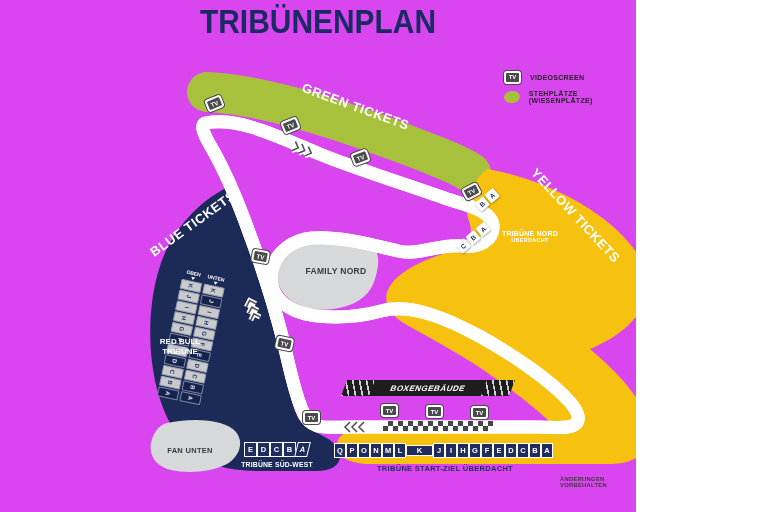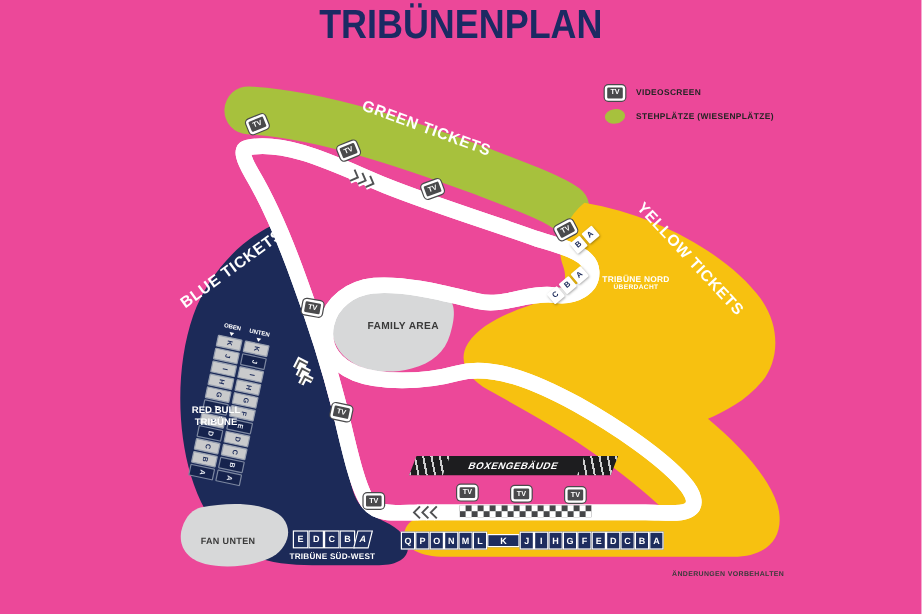--- a/index.html
+++ b/index.html
@@ -1,16 +1,16 @@
 <!DOCTYPE html>
 <html><head>
 <meta charset="utf-8">
 <style>
   html,body{margin:0;padding:0;background:#fff;}
-  .stage{position:relative;width:768px;height:512px;background:#ec4899;overflow:hidden;
+  .stage{position:relative;width:636px;height:512px;background:#d946ef;overflow:hidden;
          font-family:"Liberation Sans", sans-serif; -webkit-font-smoothing:antialiased;}
   .title{position:absolute;top:2px;left:0;right:0;text-align:center;
          font-size:34px;font-weight:bold;color:#1b2a63;transform:scaleX(.88);letter-spacing:0;}
   svg.map{position:absolute;left:0;top:0;}
   
   .tv{position:absolute;width:13px;height:9px;background:#4a4a4c;border:2px solid #fff;
       box-shadow:0 0 0 1px #4a4a4c;border-radius:3px;color:#fff;font-size:6px;font-weight:bold;
       display:flex;align-items:center;justify-content:center;line-height:1;}
   .tv.inline{position:relative;}
   
@@ -139,21 +139,21 @@
     <div class="row">
       <div class="gdot" id="gdot" style="background: rgb(167, 193, 61);"></div>
       <div class="lab">STEHPLÄTZE (WIESENPLÄTZE)</div>
     </div>
   </div>
 
   <div class="zl lbl-green">GREEN TICKETS</div>
   <div class="zl lbl-blue">BLUE TICKETS</div>
   <div class="zl lbl-yellow">YELLOW TICKETS</div>
 
-  <div class="area-lab" style="left:298px;top:266px;width:76px;font-size:8.5px;">FAMILY AREA</div>
+  <div class="area-lab" style="left:298px;top:266px;width:76px;font-size:8.5px;">FAMILY NORD</div>
   <div class="area-lab" style="left:158px;top:446px;width:64px;font-size:7.5px;">FAN UNTEN</div>
 
   <div class="boxen">
     <div class="hx"></div>
     <div class="bt">BOXENGEBÄUDE</div>
     <div class="hx"></div>
   </div>
 
   <div class="checker"></div>
 
@@ -299,20 +299,21 @@
       <div class="szb">I</div>
       <div class="szb">H</div>
       <div class="szb">G</div>
       <div class="szb">F</div>
       <div class="szb">E</div>
       <div class="szb">D</div>
       <div class="szb">C</div>
       <div class="szb">B</div>
       <div class="szb">A</div>
     </div>
+  <div class="sz-label">TRIBÜNE START-ZIEL ÜBERDACHT</div>
 
   <div id="tv-layer">
       <div class="tv" style="left: 206px; top: 97px; transform: rotate(-22deg);">TV</div>
       <div class="tv" style="left: 282px; top: 119px; transform: rotate(-22deg);">TV</div>
       <div class="tv" style="left: 352px; top: 151px; transform: rotate(-20deg);">TV</div>
       <div class="tv" style="left: 463px; top: 185px; transform: rotate(-28deg);">TV</div>
       <div class="tv" style="left: 252px; top: 250px; transform: rotate(10deg);">TV</div>
       <div class="tv" style="left: 276px; top: 337px; transform: rotate(12deg);">TV</div>
       <div class="tv" style="left: 303px; top: 411px; transform: rotate(0deg);">TV</div>
       <div class="tv" style="left: 381px; top: 404px; transform: rotate(0deg);">TV</div>

